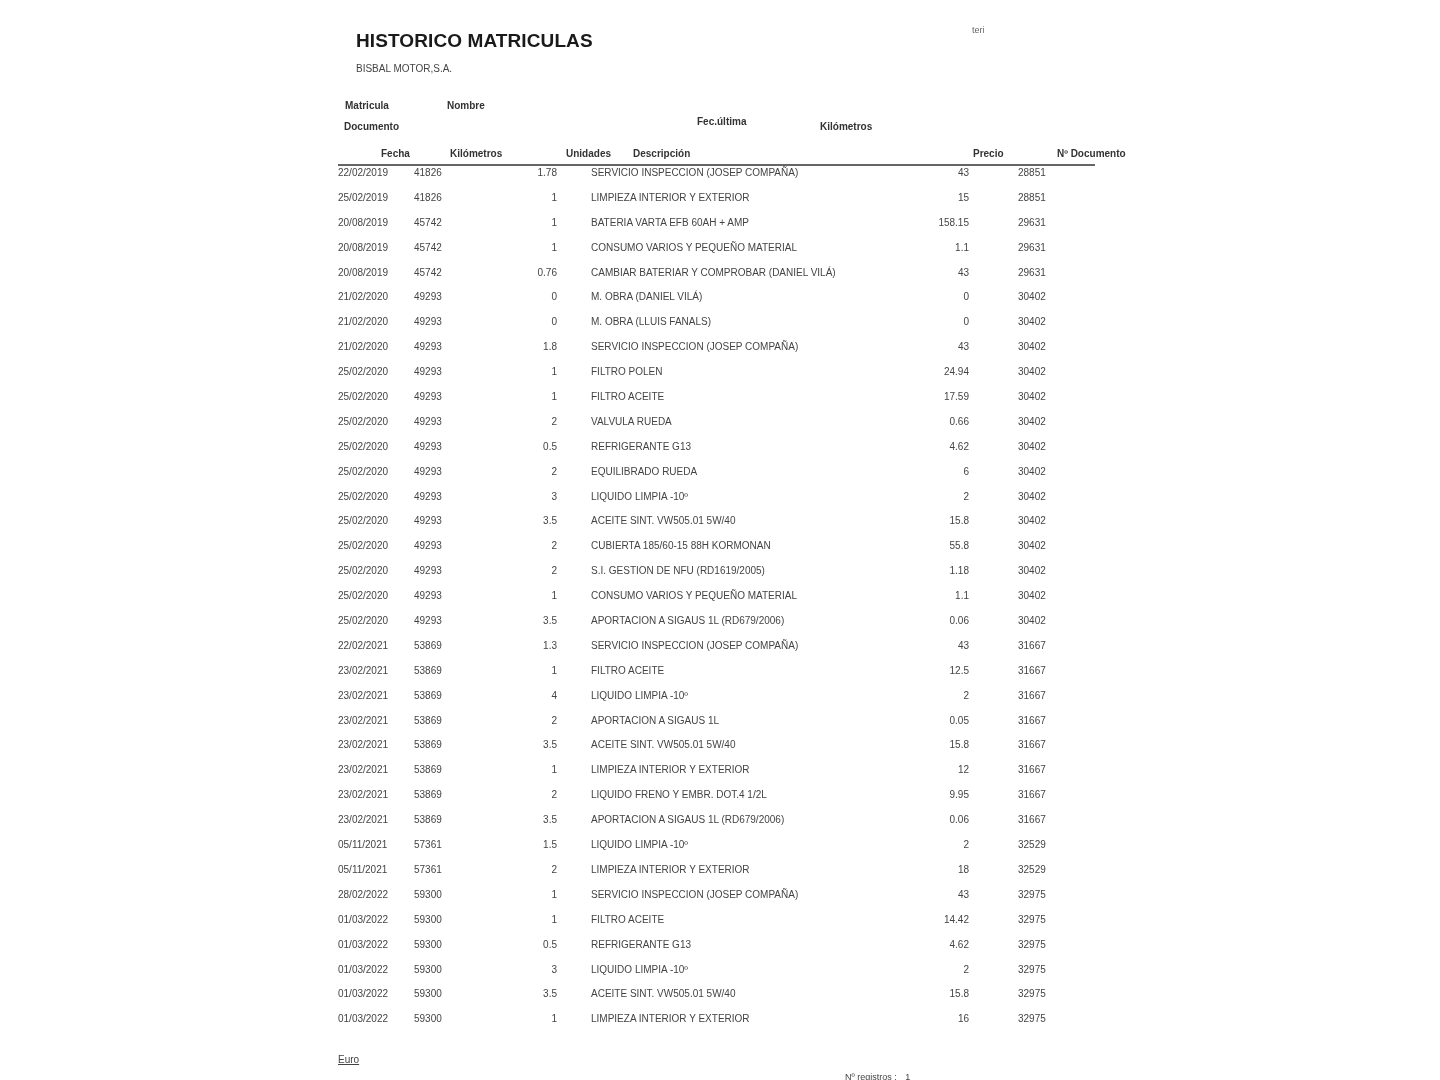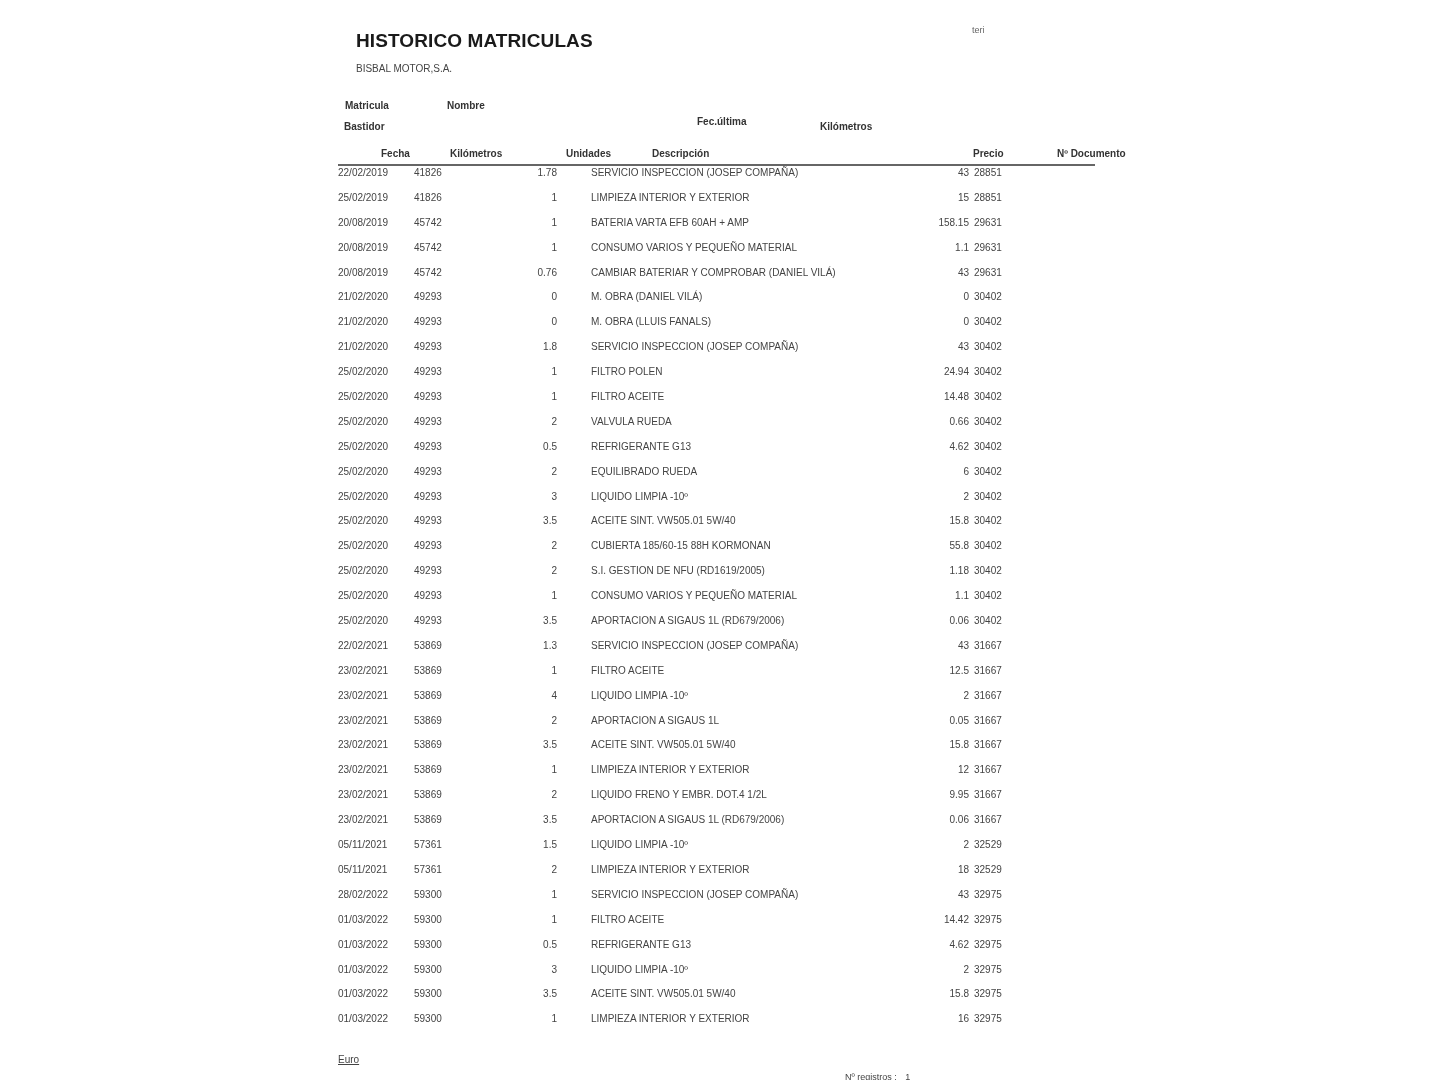--- a/index.html
+++ b/index.html
@@ -82,21 +82,21 @@
     .row span {
       position: absolute;
       top: 1px;
       white-space: nowrap;
     }
     .c-fecha { left: 338px; }
     .c-km { left: 414px; }
     .c-unid { left: 500px; width: 57px; text-align: right; }
     .c-desc { left: 591px; }
     .c-precio { left: 900px; width: 69px; text-align: right; }
-    .c-doc { left: 974px; text-align: center; }
+    .c-doc { left: 1018px; text-align: center; }
     .footer-euro {
       position: absolute;
       left: 338px;
       top: 1054px;
       font-size: 10px;
       color: #444;
       text-decoration: underline;
     }
     .footer-regs {
       position: absolute;
@@ -109,28 +109,28 @@
 </head>
 <body>
 
 <div class="page">
   <div class="title">HISTORICO MATRICULAS</div>
   <div class="company">BISBAL MOTOR,S.A.</div>
   <div class="corner-tag">teri</div>
 
   <div class="hdr-label" style="left:345px; top:100px;">Matricula</div>
   <div class="hdr-label" style="left:447px; top:100px;">Nombre</div>
-  <div class="hdr-label" style="left:344px; top:121px;">Bastidor</div>
+  <div class="hdr-label" style="left:344px; top:121px;">Documento</div>
   <div class="hdr-label" style="left:697px; top:116px;">Fec.última</div>
   <div class="hdr-label" style="left:820px; top:121px;">Kilómetros</div>
 
   <div class="col-hdr" style="left:345px;">Fecha</div>
   <div class="col-hdr" style="left:414px;">Kilómetros</div>
   <div class="col-hdr" style="left:530px;">Unidades</div>
-  <div class="col-hdr" style="left:616px;">Descripción</div>
+  <div class="col-hdr" style="left:597px;">Descripción</div>
   <div class="col-hdr" style="left:937px;">Precio</div>
   <div class="col-hdr" style="left:1021px; width:74px; overflow:hidden; white-space:nowrap;">Nº Documento</div>
   <div class="hdr-rule"></div>
 
   <div class="rows" id="rows">
       <div class="row">
         <span class="c-fecha">22/02/2019</span>
         <span class="c-km">41826</span>
         <span class="c-unid">1.78</span>
         <span class="c-desc">SERVICIO INSPECCION (JOSEP COMPAÑA)</span>
@@ -199,21 +199,21 @@
         <span class="c-unid">1</span>
         <span class="c-desc">FILTRO POLEN</span>
         <span class="c-precio">24.94</span>
         <span class="c-doc">30402</span>
       </div>
       <div class="row">
         <span class="c-fecha">25/02/2020</span>
         <span class="c-km">49293</span>
         <span class="c-unid">1</span>
         <span class="c-desc">FILTRO ACEITE</span>
-        <span class="c-precio">14.48</span>
+        <span class="c-precio">17.59</span>
         <span class="c-doc">30402</span>
       </div>
       <div class="row">
         <span class="c-fecha">25/02/2020</span>
         <span class="c-km">49293</span>
         <span class="c-unid">2</span>
         <span class="c-desc">VALVULA RUEDA</span>
         <span class="c-precio">0.66</span>
         <span class="c-doc">30402</span>
       </div>

